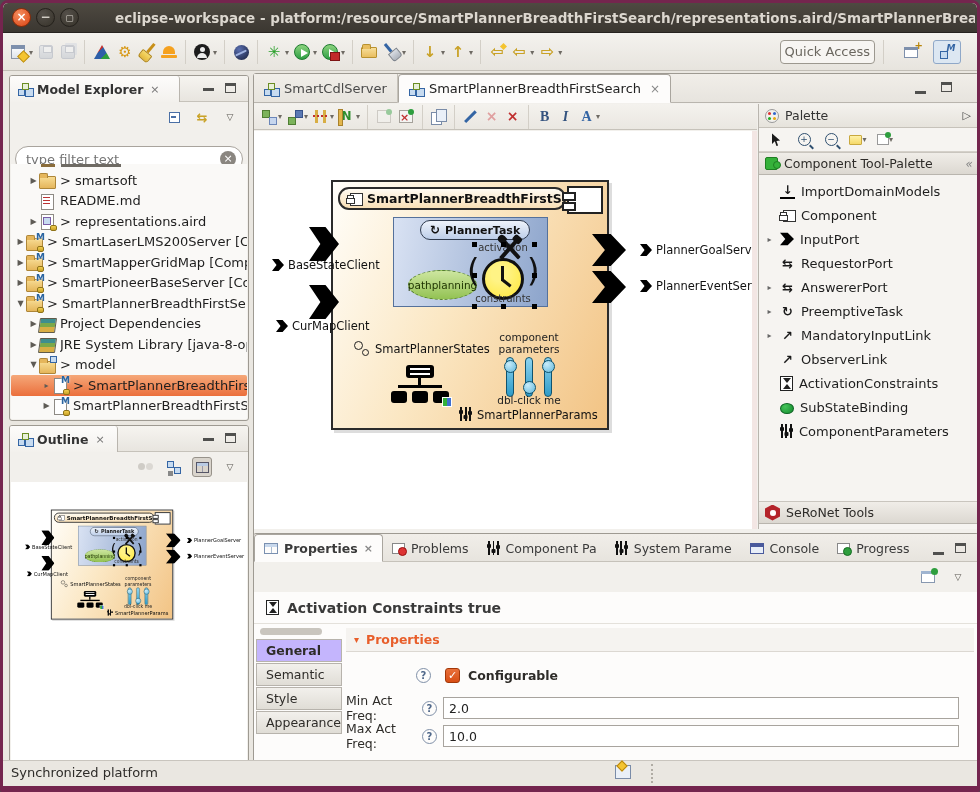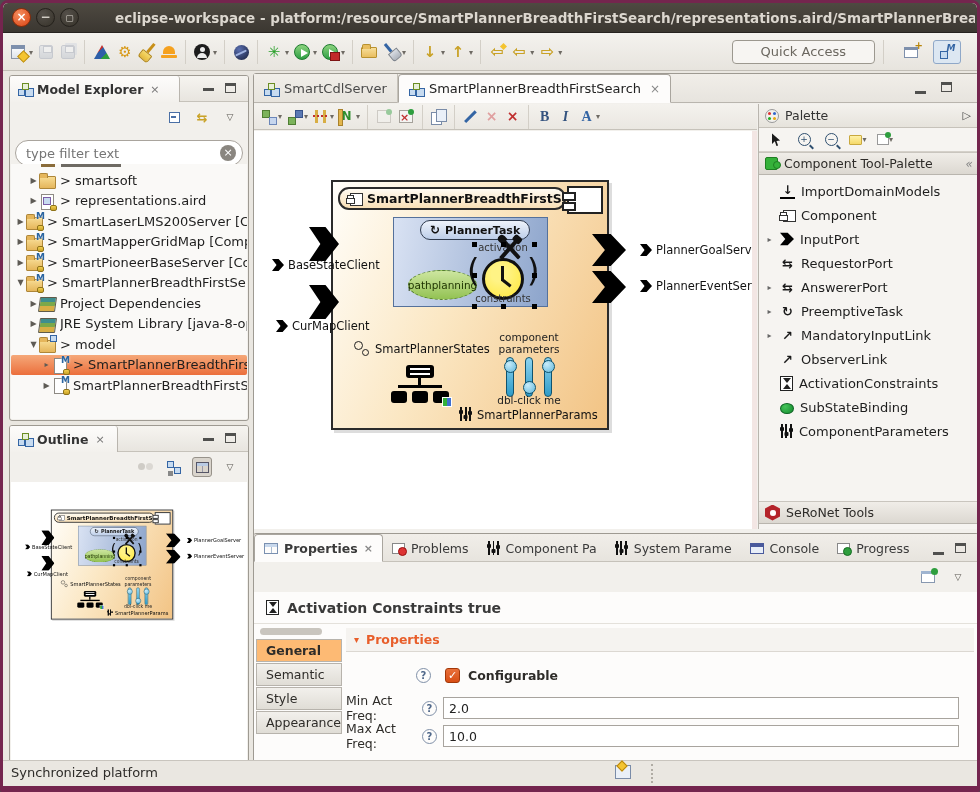--- a/index.html
+++ b/index.html
@@ -58,21 +58,21 @@
   .i-run-external::before{content:"";position:absolute;right:-3px;bottom:-2px;width:8px;height:7px;background:#C22A2A;border:1px solid #7E1414;z-index:2;}
   .i-open-task{background:linear-gradient(#F7DE9A,#E9BE5F);border:1px solid #B8912F;width:16px;height:11px;margin:4px 1px 3px;border-radius:1px;}
   .i-open-task::before{content:"";position:absolute;left:0;top:-4px;width:7px;height:4px;background:#E9BE5F;border:1px solid #B8912F;border-bottom:none;border-radius:2px 2px 0 0;}
   .i-mark-occurrences{transform:rotate(-40deg);}
   .i-mark-occurrences::before{content:"";position:absolute;left:8px;top:-1px;width:3px;height:10px;background:#3465A4;}
   .i-mark-occurrences::after{content:"";position:absolute;left:5px;top:9px;width:9px;height:8px;background:linear-gradient(#D9DDE3,#AEB4BD);border:1px solid #7E848D;border-radius:0 0 3px 3px;}
   .i-next-annotation,.i-prev-annotation{color:#C9A227;font-weight:bold;}
   .i-next-annotation::before,.i-prev-annotation::before{content:"";position:absolute;left:0;top:2px;width:9px;height:12px;background:#FFF;border:1px solid #A9A9A9;z-index:-1;}
   .i-last-edit-location,.i-back-history,.i-forward-history{color:#C9A227;font-weight:bold;font-size:16px;}
   .i-last-edit-location::after{content:"";position:absolute;right:0;top:1px;width:5px;height:5px;background:#F4C430;transform:rotate(45deg);}
-  .quick-access{position:absolute;right:102px;top:7px;height:24px;line-height:22px;padding:0 28px;
+  .quick-access{position:absolute;right:102px;top:7px;height:24px;line-height:22px;padding:0 4px;
       border:1px solid #9C988F;border-radius:4px;background:#F7F5F2;color:#6B675F;font-size:13px;}
   .persp{position:absolute;top:7px;width:28px;height:24px;border-radius:3px;display:flex;align-items:center;justify-content:center;}
   .persp.new{right:52px;}
   .persp.active{right:16px;background:#DCE7F2;border:1px solid #8FA8C8;}
   .i-persp-new{width:14px;height:11px;background:#FFF;border:1px solid #7E90AC;position:relative;}
   .i-persp-new::before{content:"";position:absolute;left:-1px;top:-1px;right:-1px;height:3px;background:#7E90AC;}
   .i-persp-new::after{content:"+";position:absolute;right:-6px;top:-8px;color:#B8860B;font-weight:bold;font-size:10px;}
   .i-persp-modeling{width:15px;height:13px;position:relative;}
   .i-persp-modeling::before{content:"";position:absolute;left:0;bottom:0;width:6px;height:6px;background:#C7DBF0;border:1px solid #3465A4;}
   .i-persp-modeling::after{content:"M";position:absolute;right:-1px;top:-3px;font-size:9px;font-weight:bold;color:#3465A4;}
@@ -98,21 +98,21 @@
   .o-dots::after{left:8px;background:#C6C2BB;}
   .o-tree{position:relative;width:14px;height:12px;}
   .o-tree::before{content:"";position:absolute;left:0;top:0;width:5px;height:5px;background:#C7DBF0;border:1px solid #3465A4;}
   .o-tree::after{content:"";position:absolute;left:7px;top:6px;width:5px;height:5px;background:#C7DBF0;border:1px solid #3465A4;box-shadow:-7px 3px 0 -1px #888;}
   .pressed{background:#D9D4CC;border:1px solid #97928A;border-radius:3px;padding:2px;}
   .o-table{display:block;width:13px;height:11px;border:1px solid #556;background:
      linear-gradient(#B9CBE4 0 3px,transparent 3px),repeating-linear-gradient(90deg,transparent 0 5px,#99A 5px 6px);}
 
   
   .panel.me{left:6px;top:72px;width:240px;height:346px;}
-  .filter-row{position:relative;height:28px;margin:8px 5px;}
+  .filter-row{position:relative;height:28px;margin:14px 5px;}
   .filter{width:100%;height:26px;border:1px solid #A9A49D;border-radius:13px;padding:0 28px 0 10px;
           font-size:13px;color:#333;background:#FFF;outline:none;font-family:inherit;}
   .filter-clear{position:absolute;right:7px;top:5px;width:16px;height:16px;border-radius:50%;background:#8A8680;
           color:#FFF;font-size:11px;line-height:16px;text-align:center;}
   .tree{position:absolute;left:1px;right:1px;top:88px;bottom:1px;background:#FAF9F7;overflow:hidden;}
   .tree-sliver{height:6px;overflow:hidden;position:relative;}
   .tree-sliver i{position:absolute;left:30px;top:-10px;width:14px;height:13px;background:#8A6C3A;}
   .tree-sliver b{position:absolute;left:50px;top:-9px;width:60px;height:12px;background:#6E6A63;}
   .trow{height:20.5px;display:flex;align-items:center;white-space:nowrap;overflow:hidden;font-size:13px;color:#1E1E1E;}
   .trow .exp{width:11px;font-size:8px;color:#5E5B55;text-align:center;flex:none;}
@@ -248,21 +248,21 @@
   .pv-pin{width:14px;height:12px;background:#FFF;border:1px solid #8898B0;position:relative;display:inline-block;}
   .pv-pin::before{content:"";position:absolute;left:-1px;top:-1px;right:-1px;height:3px;background:#9FB4D0;}
   .pv-pin::after{content:"";position:absolute;right:-4px;top:-4px;width:7px;height:7px;border-radius:50%;background:#2E9E3E;}
   .btitle{height:32px;background:#FDFCFB;display:flex;align-items:center;gap:8px;padding:0 12px;
           font-size:14px;font-weight:bold;color:#3A3A3A;border-bottom:1px solid #E4E1DB;}
   .bcontent{position:absolute;left:0;right:0;top:90px;bottom:0;background:#FDFCFB;}
   .side-tabs{position:absolute;left:2px;top:2px;width:86px;bottom:0;}
   .side-scroll{width:62px;height:7px;background:#C9C5BE;border-radius:4px;margin:2px 0 4px 4px;}
   .stab{height:23px;line-height:22px;padding-left:9px;font-size:12.5px;color:#2E2C29;
         background:linear-gradient(#F2F0EC,#E0DDD6);border:1px solid #B7B3AC;margin-bottom:1px;}
-  .stab.sel{background:#fdba74;font-weight:bold;}
+  .stab.sel{background:#c4b5fd;font-weight:bold;}
   .form{position:absolute;left:92px;top:0;right:4px;bottom:0;}
   .fsection{height:24px;margin-top:4px;background:#F5F3F0;border-bottom:1px solid #DCD8D2;display:flex;align-items:center;gap:7px;
         padding-left:8px;color:#E85E2A;font-weight:bold;font-size:12.5px;}
   .fsec-arrow{color:#E85E2A;font-size:10px;font-style:normal;}
   .frow{position:absolute;display:flex;align-items:center;font-size:12.5px;color:#2E2C29;}
   .frow.r1{left:64px;top:44px;gap:8px;}
   .frow.r2{left:0;top:69px;}
   .frow.r3{left:0;top:97px;}
   .frow label{width:70px;flex:none;}
   .help{width:15px;height:15px;border-radius:50%;border:1.5px solid #8090A8;color:#50688A;font-size:10px;font-weight:bold;
@@ -488,20 +488,25 @@
         <div class="tree-sliver">
             <i></i>
             <b></b>
           </div>
       <div class="trow" style="padding-left: 17px;">
             <span class="exp">▶</span>
             <span class="tic tic-folder"></span>
             <span class="lbl">&gt; smartsoft</span>
           </div>
           <div class="trow" style="padding-left: 17px;">
+            <span class="exp"></span>
+            <span class="tic tic-file"></span>
+            <span class="lbl">README.md</span>
+          </div>
+          <div class="trow" style="padding-left: 17px;">
             <span class="exp">▶</span>
             <span class="tic tic-aird">
               <i></i>
             </span>
             <span class="lbl">&gt; representations.aird</span>
           </div>
           <div class="trow" style="padding-left: 4px;">
             <span class="exp">▶</span>
             <span class="tic tic-project">
               <i>M</i>

